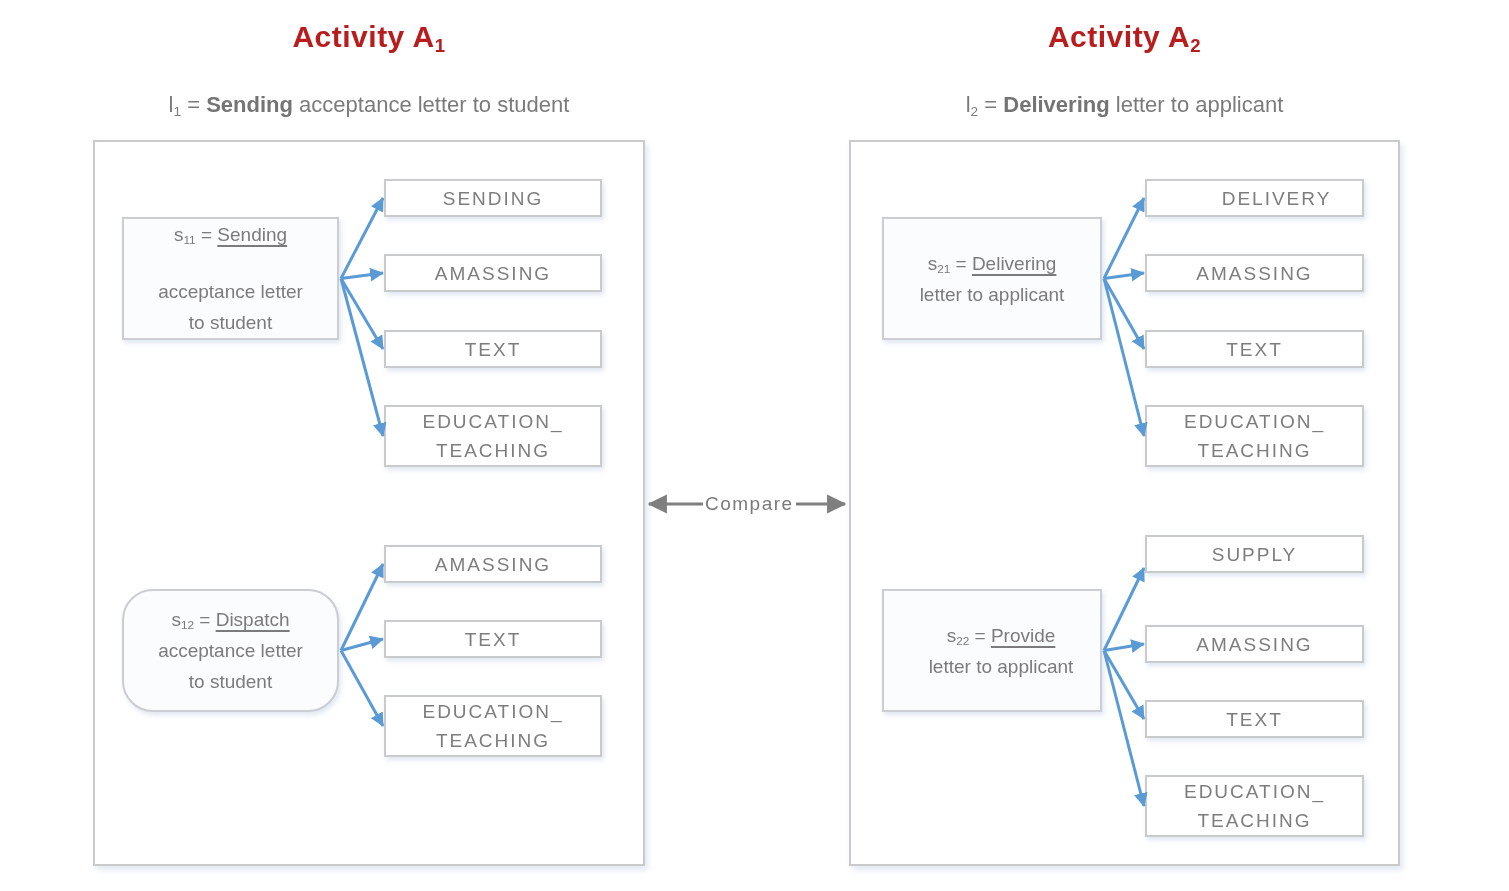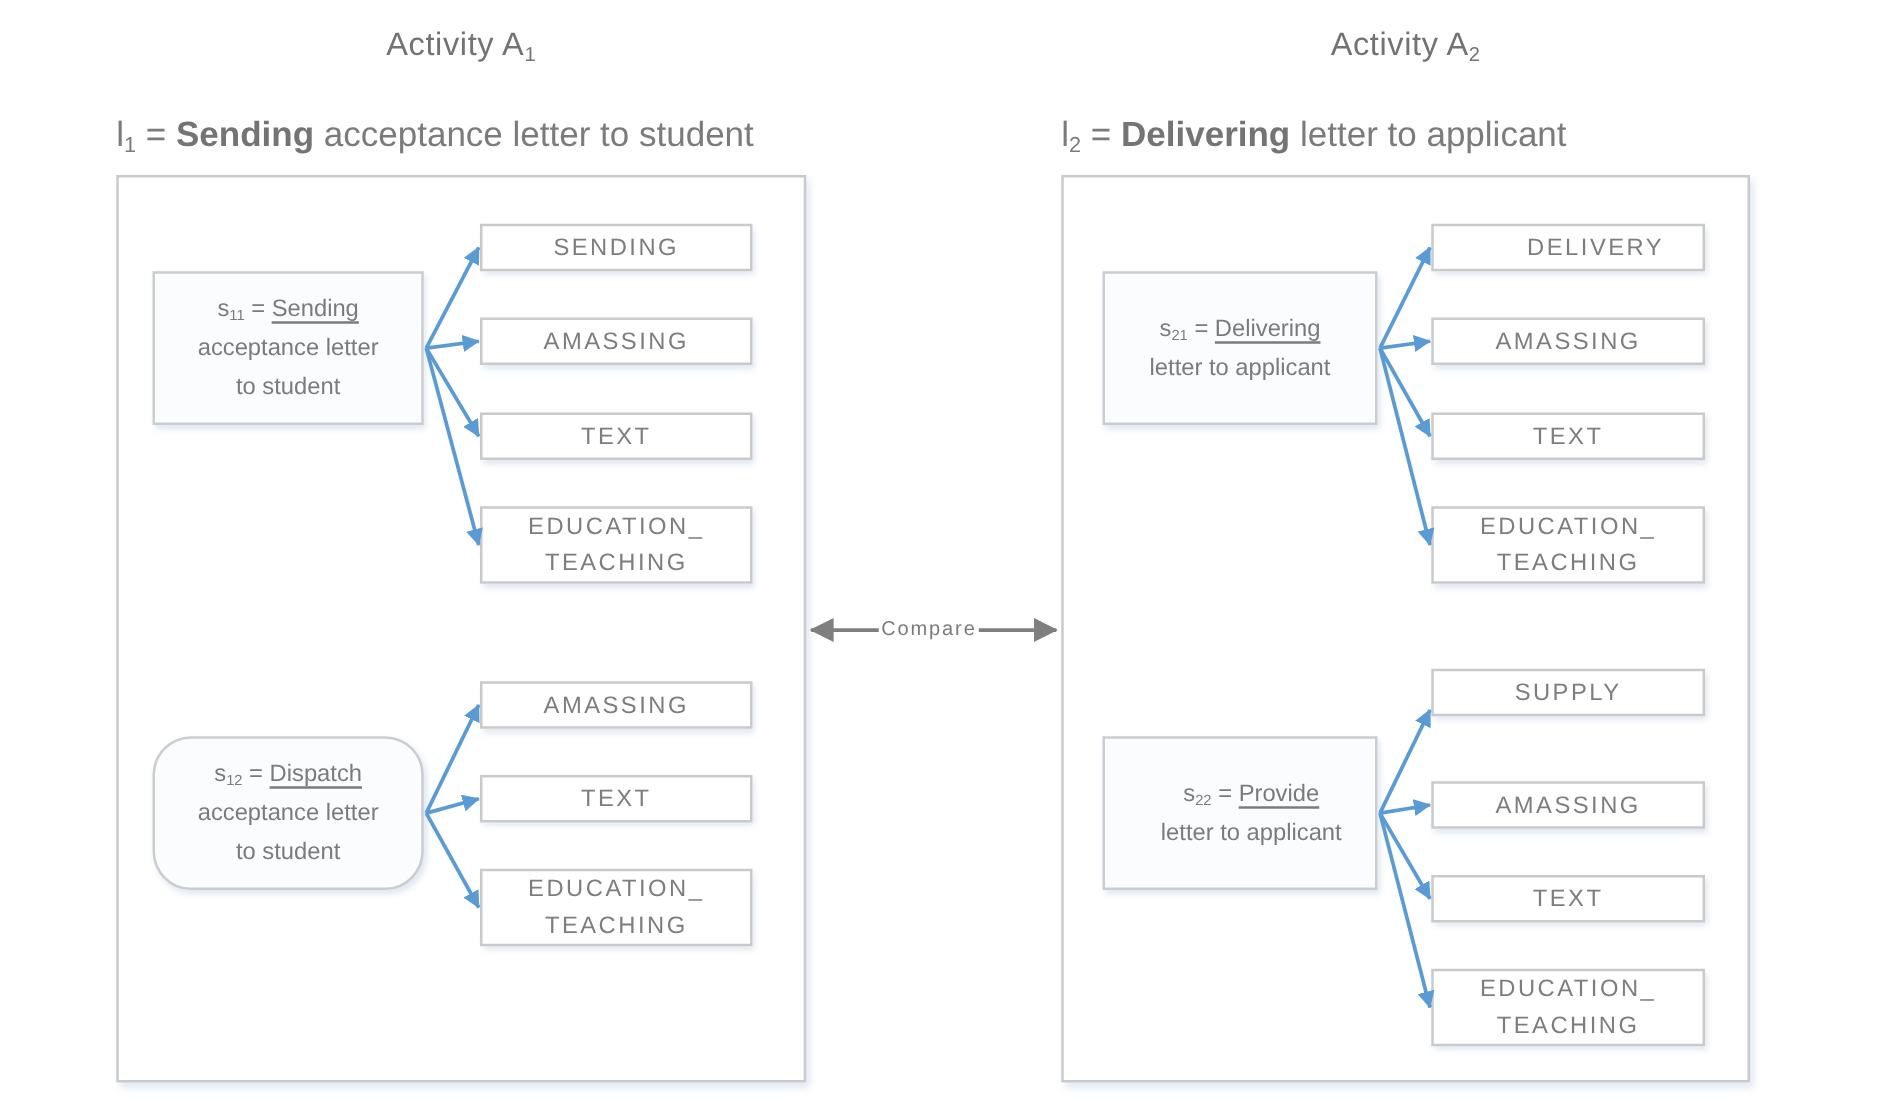--- a/index.html
+++ b/index.html
@@ -11,29 +11,29 @@
   #canvas {
     position: relative;
     width: 1509px; height: 891px;
     background: #ffffff;
   }
 
   
   .act-title {
     position: absolute; top: 20px;
     text-align: center;
-    font-size: 26px; font-weight: normal;
-    color: #737373;
+    font-size: 30px; font-weight: bold;
+    color: #b91c1c;
     letter-spacing: 0.5px;
   }
   .act-title sub { font-size: 0.62em; vertical-align: -0.28em; line-height: 0; }
   .act-subtitle {
     position: absolute; top: 92px;
-    text-align: left;
-    font-size: 28px;
+    text-align: center;
+    font-size: 22px;
     color: #7B7B7B;
   }
   .act-subtitle sub { font-size: 0.62em; vertical-align: -0.28em; line-height: 0; }
   .act-subtitle .b { font-weight: bold; color: #747474; }
 
   
   .panel {
     position: absolute; top: 140px; height: 726px;
     background: #ffffff;
     border: 2px solid #C9CACC;
@@ -69,21 +69,21 @@
     color: #7D7D7D; font-size: 19px;
     letter-spacing: 2px;
     white-space: pre-line; text-align: center;
     line-height: 29px;
   }
 
   
   .compare-label {
     position: absolute; top: 490px; left: 645px; width: 204px;
     text-align: center;
-    font-size: 16px; color: #7A7A7A;
+    font-size: 19px; color: #7A7A7A;
     letter-spacing: 1.5px;
     background: #ffffff;
     z-index: 6;
     padding: 0 2px;
     line-height: 28px;
     width: auto; left: 703px;
   }
 
   
   #arrows {
@@ -111,21 +111,21 @@
   <div class="act-subtitle" style="left:849px; width:551px;">
     <span><span>l</span><sub>2</sub></span>
     <span>=</span>
     <span class="b">Delivering</span>
     <span>letter to applicant</span>
   </div>
 
   <div class="panel" style="left:93px; width:552px;">
 
     <div style="display:contents">
-      <div class="srcbox" style="left:27px; top:75px; width:217px; height:123px;">
+      <div class="srcbox" style="left:27px; top:75px; width:217px; height:123px;justify-content:space-between;">
         <div class="src-line1">
           <span><span>s</span><sub>11</sub></span>
           <span>=</span>
           <span class="kw">Sending</span>
         </div>
         <div class="src-rest">acceptance letter
 to student</div>
       </div>
       <div class="cat" style="left:289px; top:37px;  width:218px; height:38px;">SENDING</div>
       <div class="cat" style="left:289px; top:112px; width:218px; height:38px;">AMASSING</div>

